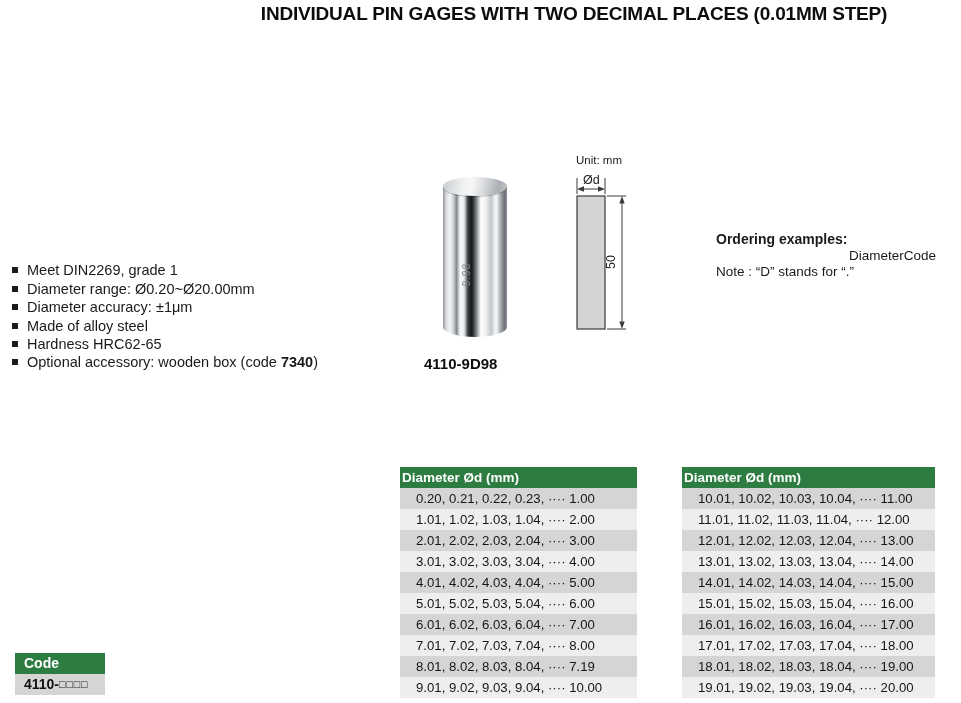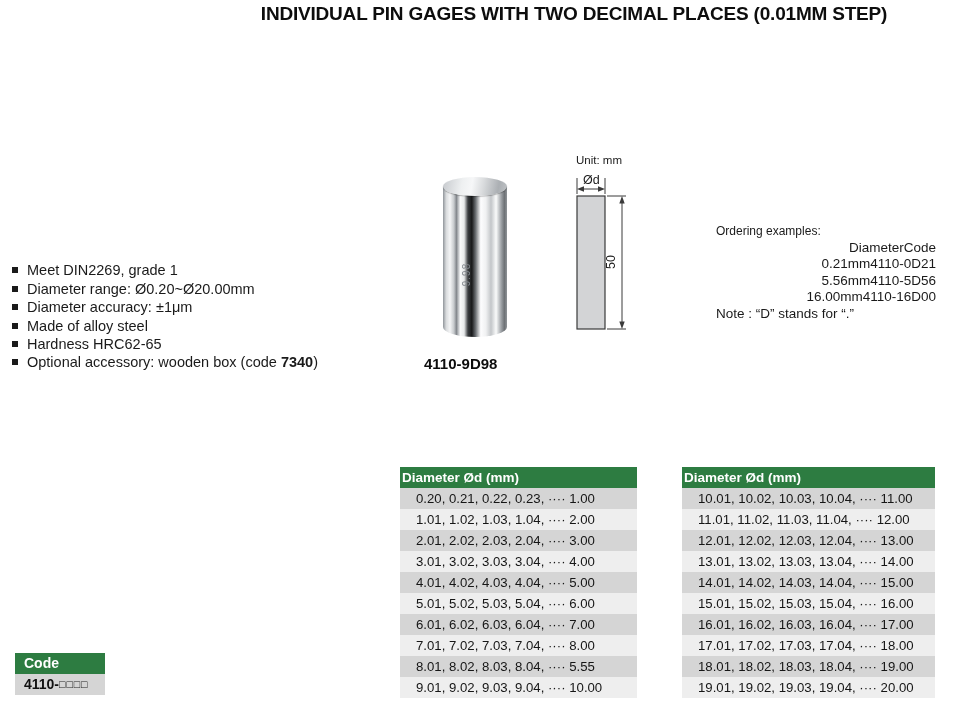--- a/index.html
+++ b/index.html
@@ -40,21 +40,21 @@
   .product-label{position:absolute;left:424px;top:355px;font-size:15px;font-weight:bold;color:#0d0d0d;}
 
   
   .drawing{position:absolute;left:563px;top:150px;}
   .drawing text{font-family:"Liberation Sans",sans-serif;fill:#1a1a1a;}
   .drawing .dim{stroke:#3a3a3a;stroke-width:1;}
   .drawing .arrow{fill:#3a3a3a;}
 
   
   .ordering{position:absolute;left:716px;top:223px;font-size:13.5px;width:220px;}
-  .ord-heading{font-weight:normal;font-size:12px;line-height:17px;}
+  .ord-heading{font-weight:bold;font-size:14px;line-height:17px;margin-top:8px;}
   .ord-row{line-height:16.4px;height:16.4px;text-align:right;}
   .ord-dia{display:inline-block;width:94px;}
   .ord-note{line-height:16.4px;}
 
   
   .dtable{position:absolute;top:467px;}
   .dtable-left{left:400px;width:237px;}
   .dtable-right{left:682px;width:253px;}
   .dtable-header{height:21px;line-height:21px;background:var(--green);color:#fff;
     font-weight:bold;font-size:13.5px;padding-left:2px;}
@@ -134,34 +134,20 @@
     <polygon class="arrow" points="59,46 56.3,53.5 61.7,53.5"></polygon>
     <polygon class="arrow" points="59,179 56.3,171.5 61.7,171.5"></polygon>
     <text x="52" y="112" font-size="12.5" text-anchor="middle" transform="rotate(-90 52 112)">50</text>
   </svg>
 
   <div class="ordering">
     <div class="ord-heading">Ordering examples:</div>
     <div class="ord-row">
       <span class="ord-dia">Diameter</span><span>Code</span>
     </div>
-    <div>
-
-        <div class="ord-row">
-          <span class="ord-dia">0.21mm</span><span>4110-0D21</span>
-        </div>
-
-        <div class="ord-row">
-          <span class="ord-dia">5.56mm</span><span>4110-5D56</span>
-        </div>
-
-        <div class="ord-row">
-          <span class="ord-dia">16.00mm</span><span>4110-16D00</span>
-        </div>
-      </div>
     <div class="ord-note">Note : “D” stands for “.”</div>
   </div>
 
   <div class="dtable dtable-left">
     <div class="dtable-header">Diameter Ød (mm)</div>
     <div class="tbody">
 
         <div>0.20, 0.21, 0.22, 0.23, ···· 1.00</div>
 
         <div>1.01, 1.02, 1.03, 1.04, ···· 2.00</div>
@@ -171,21 +157,21 @@
         <div>3.01, 3.02, 3.03, 3.04, ···· 4.00</div>
 
         <div>4.01, 4.02, 4.03, 4.04, ···· 5.00</div>
 
         <div>5.01, 5.02, 5.03, 5.04, ···· 6.00</div>
 
         <div>6.01, 6.02, 6.03, 6.04, ···· 7.00</div>
 
         <div>7.01, 7.02, 7.03, 7.04, ···· 8.00</div>
 
-        <div>8.01, 8.02, 8.03, 8.04, ···· 5.55</div>
+        <div>8.01, 8.02, 8.03, 8.04, ···· 7.19</div>
 
         <div>9.01, 9.02, 9.03, 9.04, ···· 10.00</div>
       </div>
   </div>
 
   <div class="dtable dtable-right">
     <div class="dtable-header">Diameter Ød (mm)</div>
     <div class="tbody">
 
         <div>10.01, 10.02, 10.03, 10.04, ···· 11.00</div>

